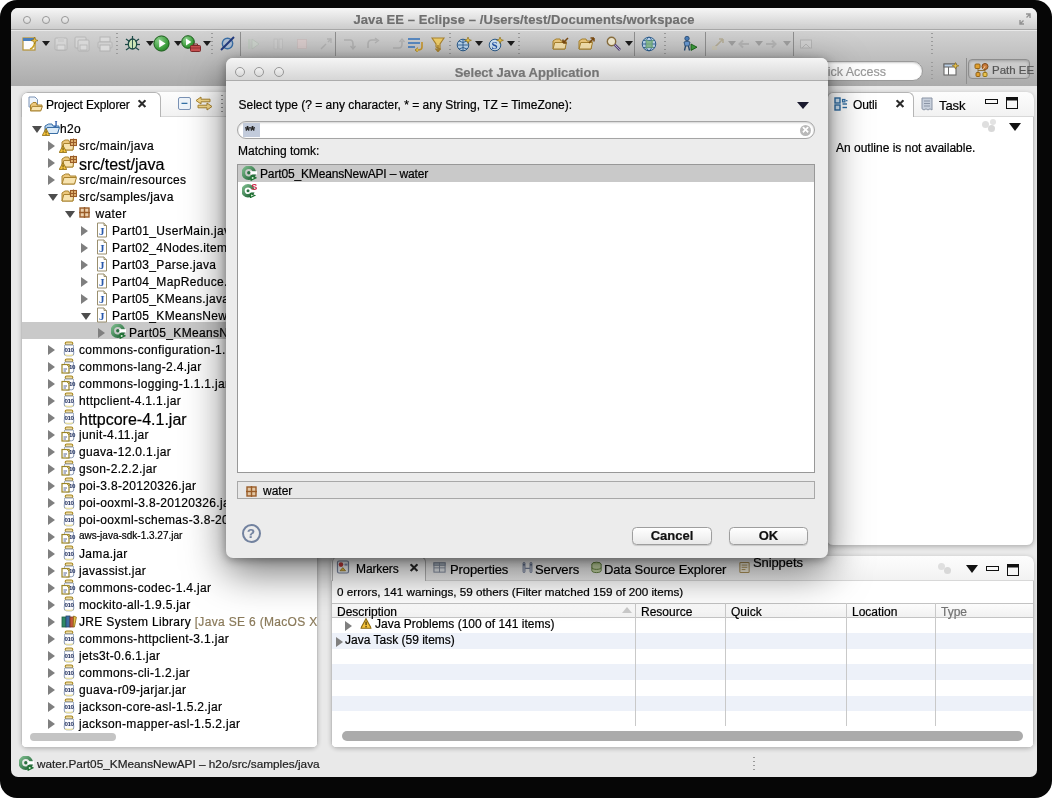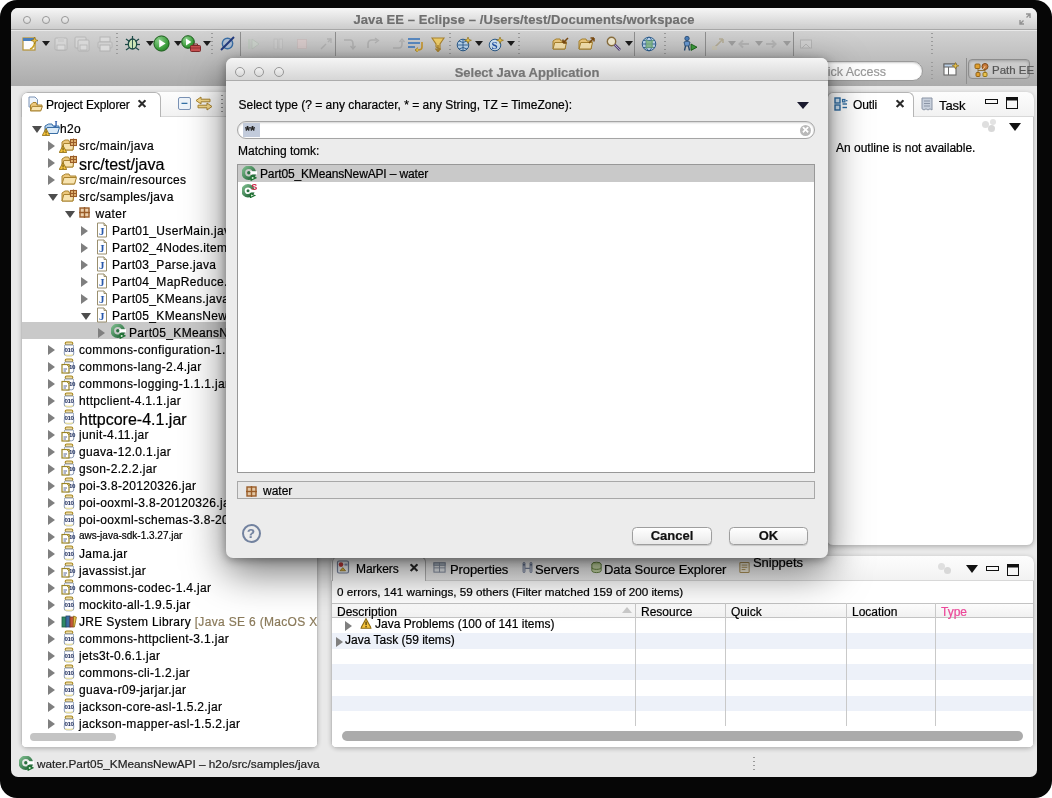--- a/index.html
+++ b/index.html
@@ -653,21 +653,21 @@
 <div class="abs" style="left:966px;top:565px;width:0;height:0;border-left:6.5px solid transparent;border-right:6.5px solid transparent;border-top:8px solid #111"></div>
 <span class="abs" style="left:986px;top:566px;width:13px;height:5px;border:1.6px solid #111"></span>
 <span class="abs" style="left:1007px;top:564px;width:12px;height:12px;border:1.6px solid #111;box-shadow:inset 0 2.5px #111"></span>
 <span class="abs" style="left:337px;top:584.5px;font-size:11.7px;color:#000">0 errors, 141 warnings, 59 others (Filter matched 159 of 200 items)</span>
 <div class="abs" style="left:332px;top:603px;width:701px;height:14.5px;background:linear-gradient(#fcfcfc,#f1f1f1);border-top:1px solid #c3c3c3;border-bottom:1px solid #c3c3c3"></div>
 <span class="abs" style="left:337px;top:604.5px;font-size:12px;color:#000">Description</span>
 <div class="abs" style="left:622px;top:607px;width:0;height:0;border-left:5px solid transparent;border-right:5px solid transparent;border-bottom:6px solid #c9c9c9"></div>
 <span class="abs" style="left:641px;top:604.5px;font-size:12px;color:#000">Resource</span>
 <span class="abs" style="left:731px;top:604.5px;font-size:12px;color:#000">Quick</span>
 <span class="abs" style="left:852px;top:604.5px;font-size:12px;color:#000">Location</span>
-<span class="abs" style="left:941px;top:604.5px;font-size:12px;color:#ec4899">Type</span>
+<span class="abs" style="left:941px;top:604.5px;font-size:12px;color:#737373">Type</span>
 <div class="abs" style="left:332px;top:633px;width:701px;height:16px;background:#edf1f9"></div>
 <div class="abs" style="left:332px;top:664px;width:701px;height:16px;background:#edf1f9"></div>
 <div class="abs" style="left:332px;top:696px;width:701px;height:15px;background:#edf1f9"></div>
 <div class="colline" style="left:635px;top:603px;height:123px"></div>
 <div class="colline" style="left:725px;top:603px;height:123px"></div>
 <div class="colline" style="left:846px;top:603px;height:123px"></div>
 <div class="colline" style="left:935px;top:603px;height:123px"></div>
 <div class="tri tric" style="left:345px;top:621px"></div>
 <svg class="abs" style="left:360px;top:618px" width="12" height="11" viewBox="0 0 8 8">
         <use href="#i-warn"></use>

